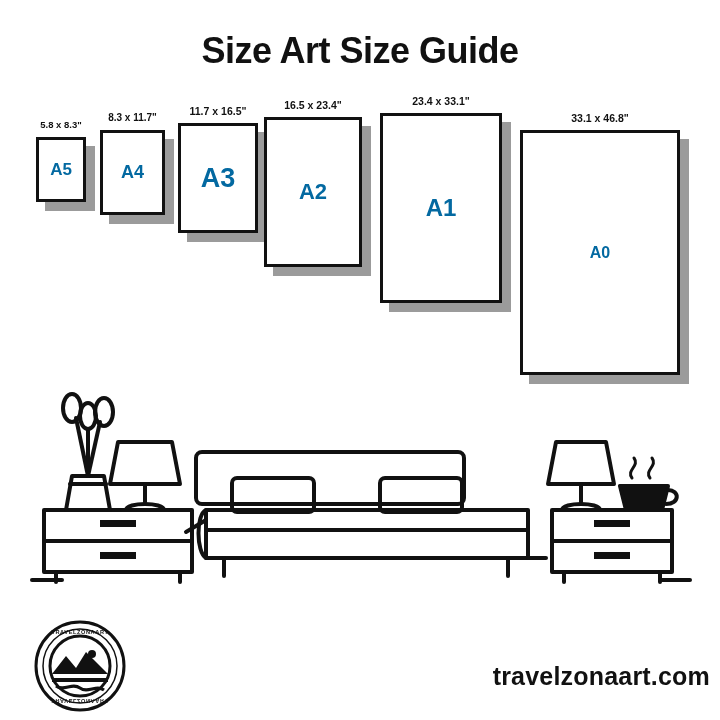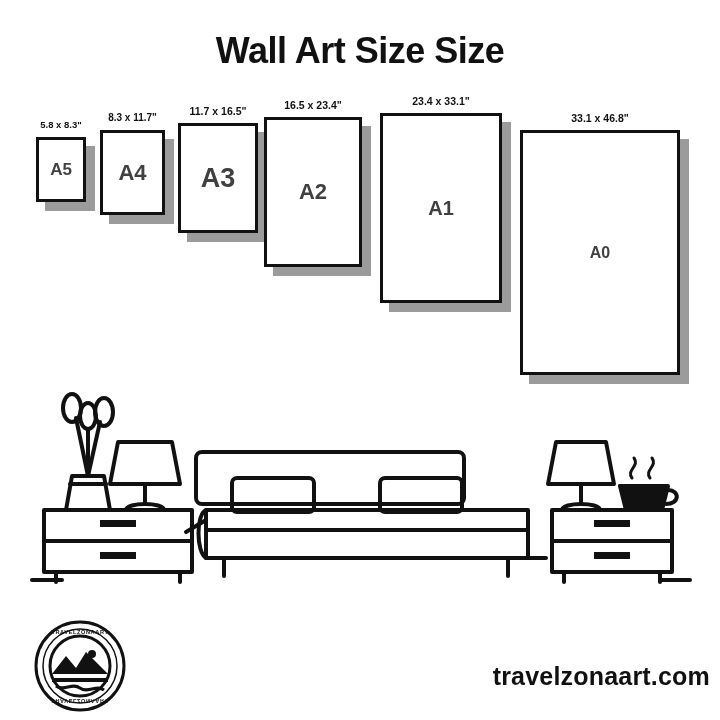--- a/index.html
+++ b/index.html
@@ -64,27 +64,27 @@
     border: 3px solid #111111;
     box-sizing: border-box;
     box-shadow: 9px 9px 0 0 #9b9b9b;
     display: flex;
     align-items: center;
     justify-content: center;
   }
   .frame-label {
     font-size: 17px;
     font-weight: bold;
-    color: #404040;
+    color: #0369a1;
   }
   .f-a5 .frame-label { font-size: 17px; }
-  .f-a4 .frame-label { font-size: 22px; }
+  .f-a4 .frame-label { font-size: 18px; }
   .f-a3 .frame-label { font-size: 27px; }
   .f-a2 .frame-label { font-size: 22px; }
-  .f-a1 .frame-label { font-size: 20px; text-align: right; }
+  .f-a1 .frame-label { font-size: 24px; text-align: right; }
   .f-a0 .frame-label { font-size: 16px; }
   .f-a5 .frame-dim { font-size: 9.5px; }
   .f-a4 .frame-dim { font-size: 10px; }
 
   
   .scene {
     position: absolute;
     left: 0;
     top: 380px;
     width: 720px;
@@ -127,21 +127,21 @@
     color: #111111;
   }
   .logo-text-top { top: 9px; }
   .logo-text-bottom { bottom: 8px; transform: scaleY(-1); }
 </style>
 </head>
 <body>
 
 <div class="page">
 
-  <div class="title">Wall Art Size Size</div>
+  <div class="title">Size Art Size Guide</div>
 
   <div class="chart">
 
     <div class="frame-wrap f-a5" style="left:36px; top:32px; width:50px; height:65px;">
       <div class="frame-dim">5.8 x 8.3"</div>
       <div class="frame-box">
         <span class="frame-label">A5</span>
       </div>
     </div>
 

